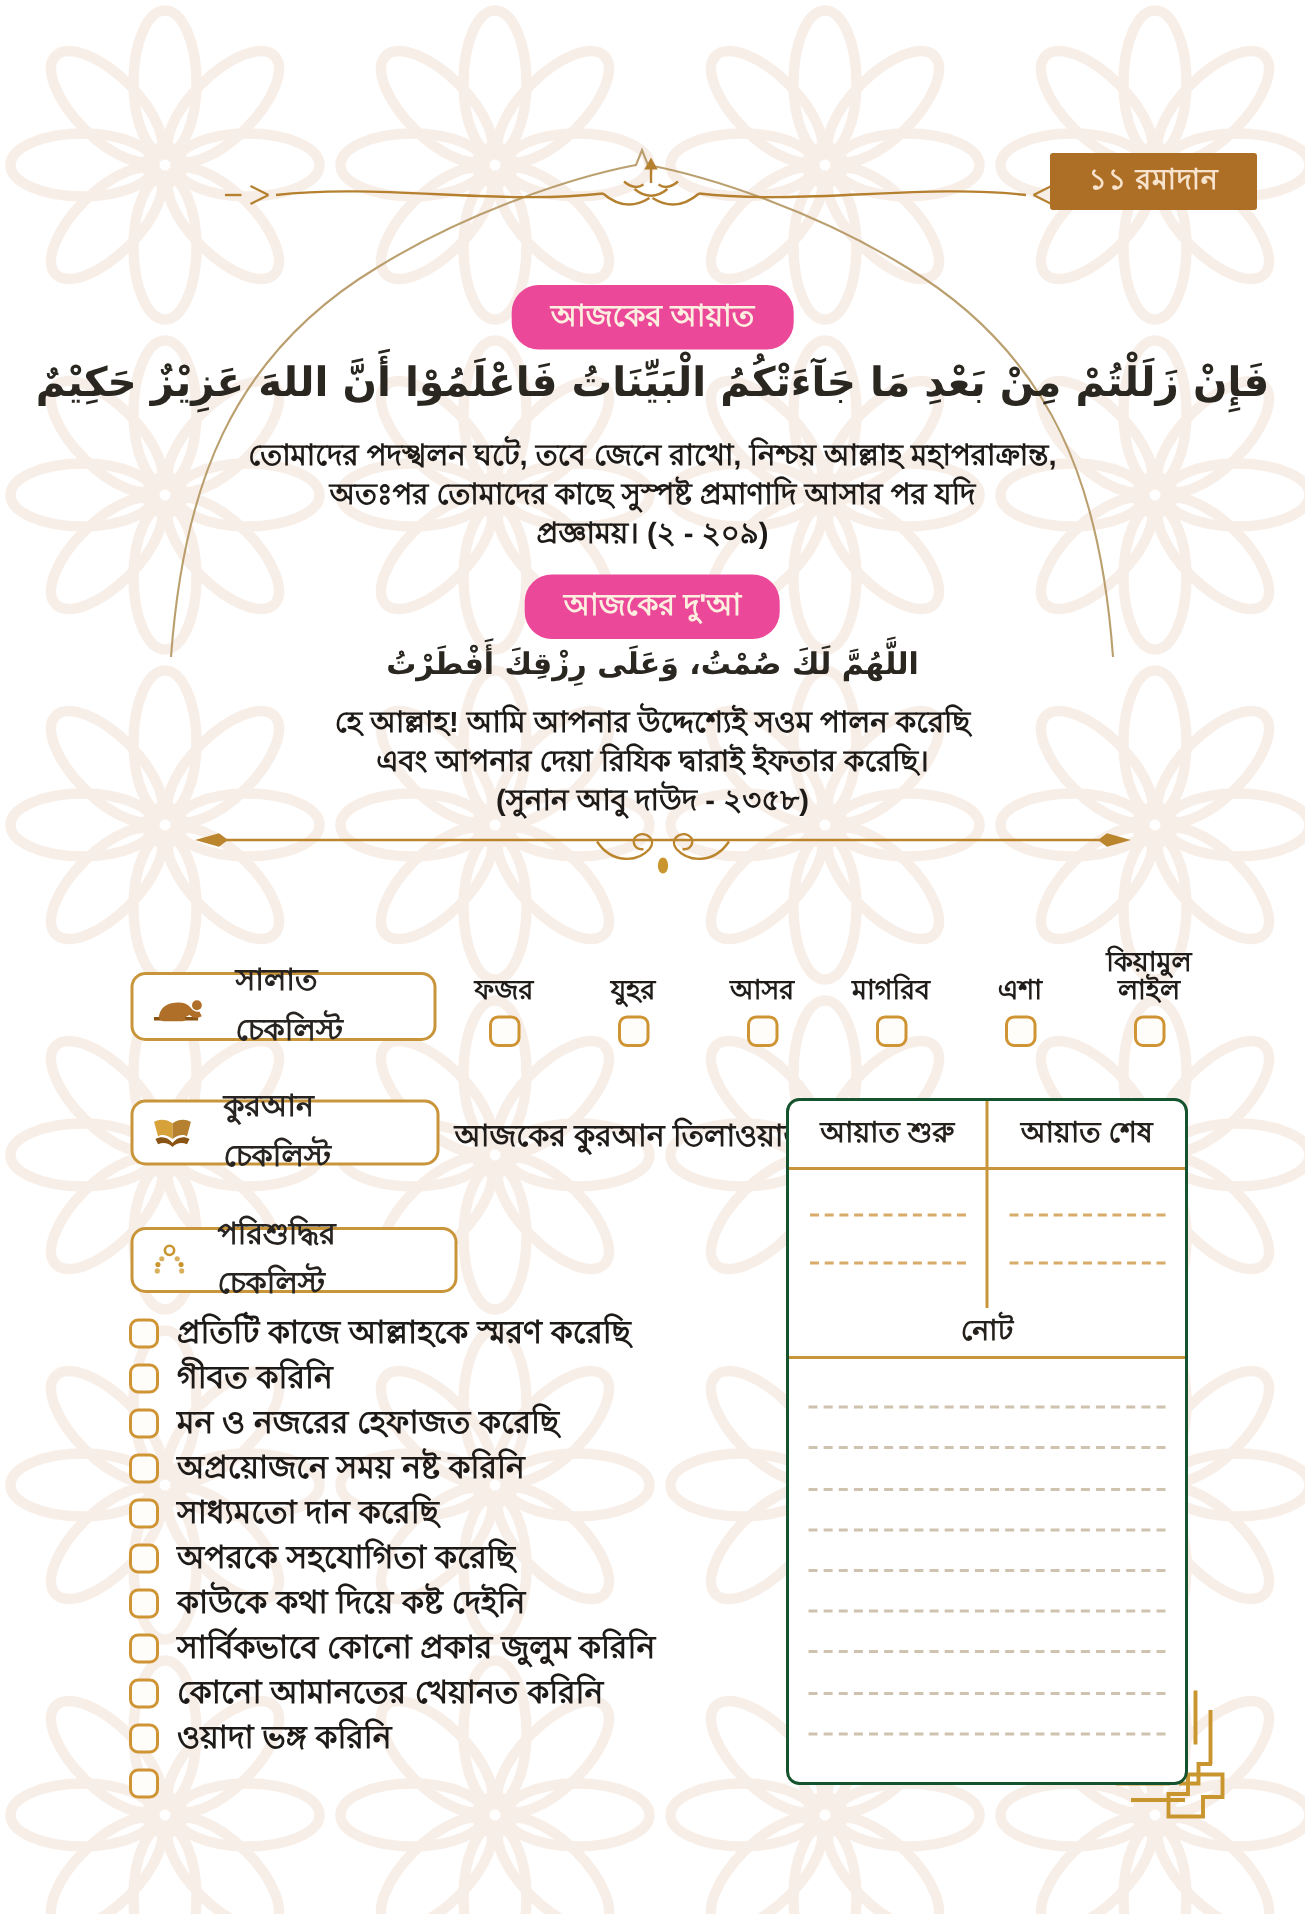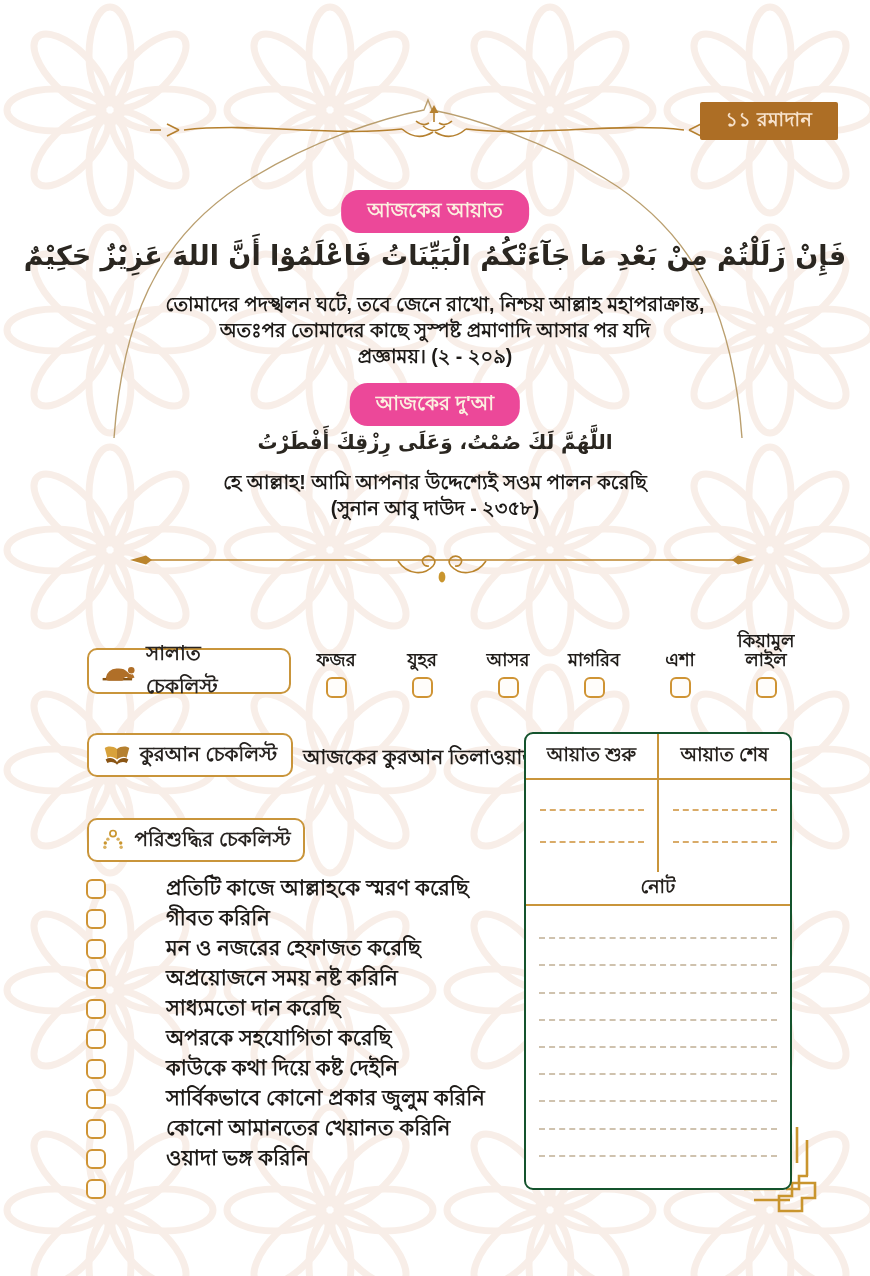--- a/index.html
+++ b/index.html
@@ -38,21 +38,21 @@
     position:absolute;left:50%;transform:translateX(-50%);width:640px;
     text-align:center;font-size:19.5px;line-height:26px;color:#1d1a17;font-weight:600;
   }
   .trans.ayat{top:291px;}
   .trans.dua{top:469px;}
 
   
   .label-box{
     position:absolute;box-sizing:border-box;height:46px;
     border:2px solid #c9953b;border-radius:10px;background:#fff;
-    display:flex;align-items:center;justify-content:center;gap:9px;
+    display:flex;align-items:center;justify-content:center;gap:20px;
     font-size:20px;font-weight:700;color:#272320;padding:0 12px;
   }
   .label-box .icn{display:flex;align-items:center;}
 
   
   .prayers{
     position:absolute;left:295px;top:626px;width:512px;height:72px;
     display:flex;justify-content:space-between;
   }
   .prayer{
@@ -88,21 +88,21 @@
     height:32px;border-bottom:2px solid #c9953b;display:flex;align-items:center;justify-content:center;
     font-size:19px;font-weight:700;color:#24201c;
   }
   .qt-note-area{flex:1;display:flex;flex-direction:column;justify-content:space-evenly;align-items:center;padding:6px 0;}
   .dash-n{width:238px;border-top:2px dashed #cfc2ae;height:0;}
 
   
   .plist{position:absolute;left:86px;top:874px;width:430px;}
   .p-item{display:flex;align-items:center;gap:12px;height:30px;}
   .p-item .cb{width:20px;height:20px;}
-  .p-text{font-size:21px;font-weight:600;color:#1d1a17;white-space:nowrap;margin-left:48px;}
+  .p-text{font-size:21px;font-weight:600;color:#1d1a17;white-space:nowrap;}
 </style>
 </head>
 <body>
 
 <div class="page">
 
   <svg class="deco" width="870" height="1276" viewBox="0 0 870 1276">
     <defs>
       <pattern id="floral" width="220" height="220" patternUnits="userSpaceOnUse">
         <g fill="none" stroke="#f5e7de" stroke-width="7">
@@ -171,20 +171,21 @@
   <div class="trans ayat">
     <div>তোমাদের পদস্খলন ঘটে, তবে জেনে রাখো, নিশ্চয় আল্লাহ মহাপরাক্রান্ত,</div>
     <div>অতঃপর তোমাদের কাছে সুস্পষ্ট প্রমাণাদি আসার পর যদি</div>
     <div>প্রজ্ঞাময়। (২ - ২০৯)</div>
   </div>
 
   <div class="pill dua">আজকের দু'আ</div>
   <div class="arabic dua">اللَّهُمَّ لَكَ صُمْتُ، وَعَلَى رِزْقِكَ أَفْطَرْتُ</div>
   <div class="trans dua">
     <div>হে আল্লাহ! আমি আপনার উদ্দেশ্যেই সওম পালন করেছি</div>
+    <div>এবং আপনার দেয়া রিযিক দ্বারাই ইফতার করেছি।</div>
     <div>(সুনান আবু দাউদ - ২৩৫৮)</div>
   </div>
 
   <div class="label-box" style="left:87px;top:648px;width:204px;">
     <span class="icn">
       <svg width="36" height="22" viewBox="0 0 44 26">
         <path d="M2 23 h36" stroke="#8a5514" stroke-width="3" fill="none"></path>
         <path d="M6 21 q2 -10 13 -11 q9 -1 13 4 q3 4 7 3 l2 4 q-6 3 -10 -1 l-4 2 q2 3 -2 3 l-15 0 q-4 0 -4 -4 z" fill="#b06f28"></path>
         <circle cx="37" cy="12" r="4" fill="#b06f28"></circle>
       </svg>

